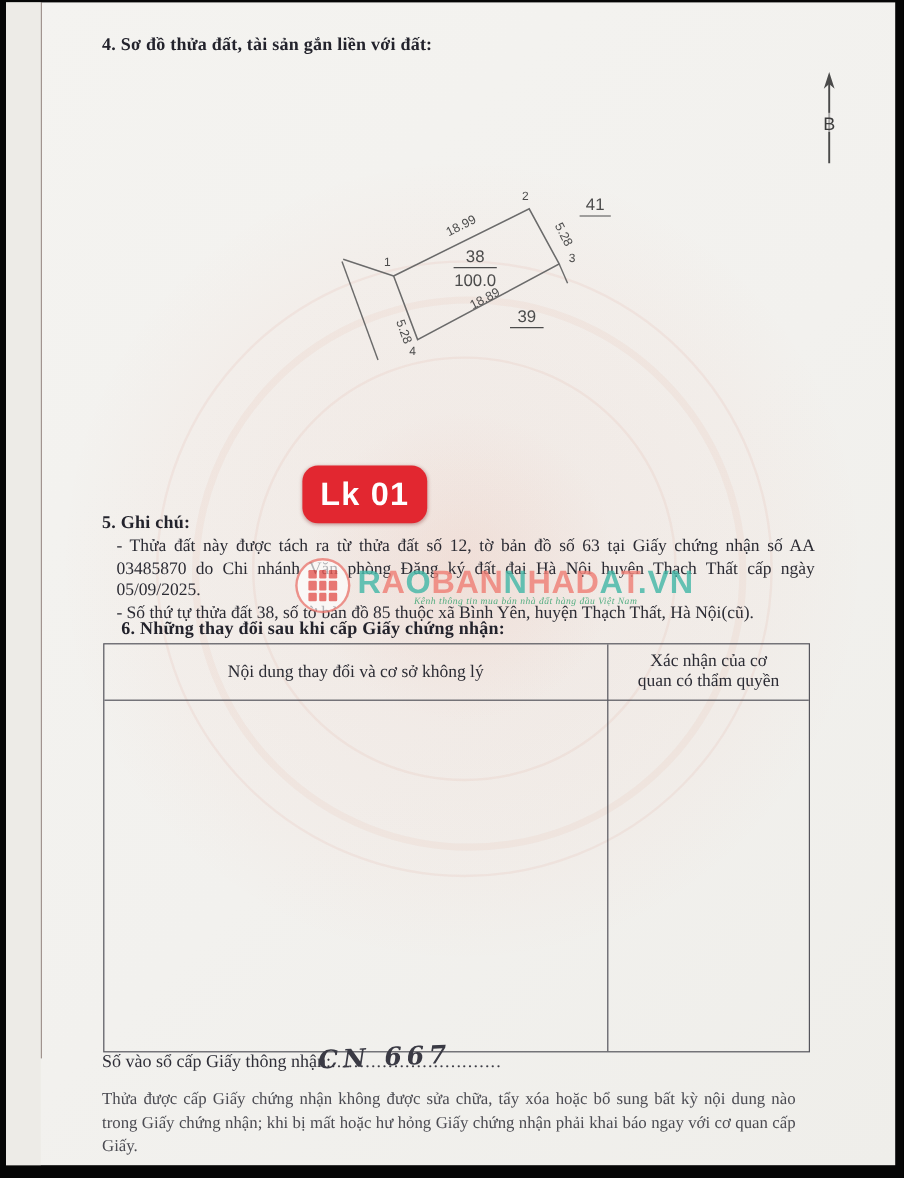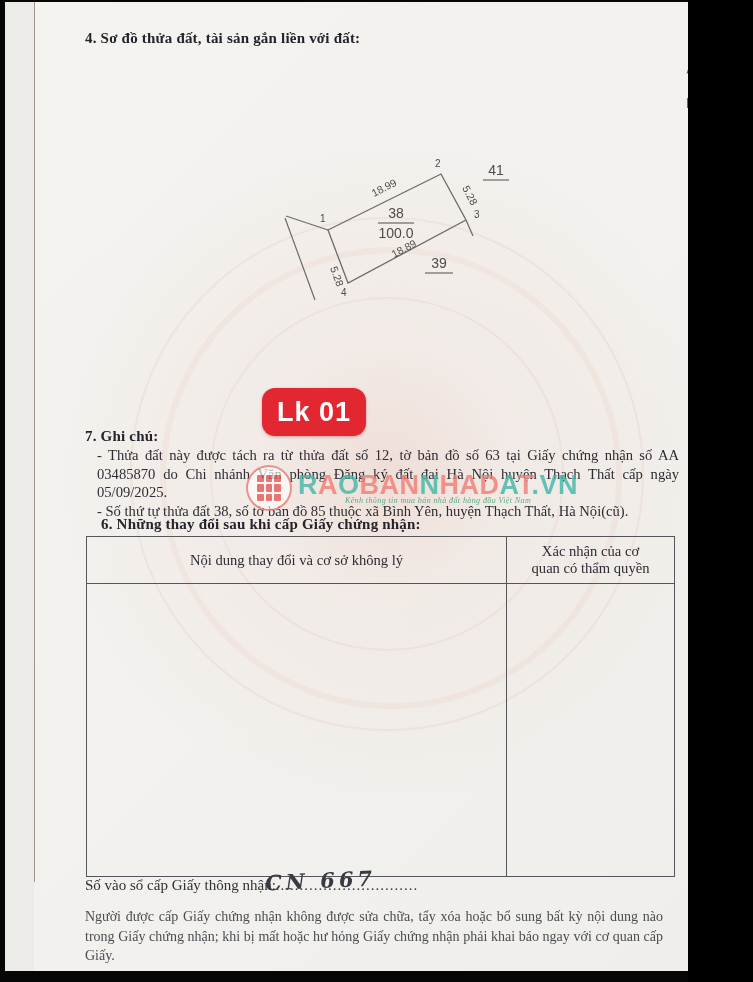--- a/index.html
+++ b/index.html
@@ -1,17 +1,17 @@
 <!DOCTYPE html>
 <html><head>
 <meta charset="utf-8">
 <style>
   html,body{margin:0;padding:0;background:#000;}
   #canvas{
-    position:relative;width:688px;height:982px;overflow:hidden;
+    position:relative;width:753px;height:982px;overflow:hidden;
     background:#060606;
     font-family:"Liberation Serif","DejaVu Serif",serif;
   }
   
   #page{
     position:absolute;left:5px;top:2px;width:741px;height:969px;
     background:linear-gradient(135deg,#f4f3f0 0%,#f2f1ee 55%,#efeeea 100%);
   }
   .left-margin-strip{position:absolute;left:0;top:0;width:29px;height:100%;background:#edebe7;}
   .crease-line{position:absolute;left:29px;top:0;width:1px;height:880px;background:rgba(92,70,64,.55);}
@@ -34,21 +34,21 @@
   
   #diagram{left:278px;top:158px;width:265px;height:148px;}
   #diagram text{font-family:"Liberation Sans","DejaVu Sans",sans-serif;fill:#4c4c4c;}
   .dim{font-size:10.5px;}
   .vtx{font-size:10px;}
   .plotno{font-size:14px;}
   .adj{font-size:14px;}
 
   
   #badge{
-    left:262px;top:388px;width:104px;height:48px;background:#e22730;border-radius:13px;
+    left:252px;top:388px;width:104px;height:48px;background:#e22730;border-radius:13px;
     display:flex;align-items:center;justify-content:center;
     box-shadow:0 1px 3px rgba(120,20,20,.35);
   }
   #badge span{
     color:#fff;font-family:"Liberation Sans","DejaVu Sans",sans-serif;
     font-weight:bold;font-size:27px;letter-spacing:1px;
   }
 
   
   #sec5{left:85px;top:428px;width:594px;color:#2c2c34;}
@@ -152,21 +152,21 @@
     <line x1="205" y1="22" x2="231" y2="22" stroke="#4c4c4c" stroke-width="1"></line>
     <text class="adj" x="161" y="110" text-anchor="middle">39</text>
     <line x1="147" y1="115" x2="175" y2="115" stroke="#4c4c4c" stroke-width="1"></line>
   </svg>
 
   <div id="badge" class="abs" style="background: rgb(226, 39, 48);">
     <span>Lk 01</span>
   </div>
 
   <div id="sec5" class="abs">
-    <div class="sec-title">7. Ghi chú:</div>
+    <div class="sec-title">5. Ghi chú:</div>
     <div class="body">
       <div class="indent">- Thửa đất này được tách ra từ thửa đất số 12, tờ bản đồ số 63 tại Giấy chứng nhận số AA 03485870 do Chi nhánh Văn phòng Đăng ký đất đai Hà Nội huyện Thạch Thất cấp ngày 05/09/2025.</div>
       <div class="indent">- Số thứ tự thửa đất 38, số tờ bản đồ 85 thuộc xã Bình Yên, huyện Thạch Thất, Hà Nội(cũ).</div>
     </div>
   </div>
 
   <div id="wm" class="abs">
     <div class="logo">
       <div class="bars">
           <i></i>
@@ -193,14 +193,14 @@
     <div class="cell hdr c-right">Xác nhận của cơ quan có thẩm quyền</div>
     <div class="cell c-left"></div>
     <div class="cell c-right"></div>
   </div>
 
   <div id="register" class="abs">
     <span>Số vào sổ cấp Giấy thông nhận:</span><span class="dots">............</span><span class="dots">..................</span>
     <span class="value">CN 667</span>
   </div>
 
-  <div id="disclaimer" class="abs">Người được cấp Giấy chứng nhận không được sửa chữa, tẩy xóa hoặc bổ sung bất kỳ nội dung nào trong Giấy chứng nhận; khi bị mất hoặc hư hỏng Giấy chứng nhận phải khai báo ngay với cơ quan cấp Giấy.</div>
+  <div id="disclaimer" class="abs">Thửa được cấp Giấy chứng nhận không được sửa chữa, tẩy xóa hoặc bổ sung bất kỳ nội dung nào trong Giấy chứng nhận; khi bị mất hoặc hư hỏng Giấy chứng nhận phải khai báo ngay với cơ quan cấp Giấy.</div>
 </div>
 
 </body></html>

